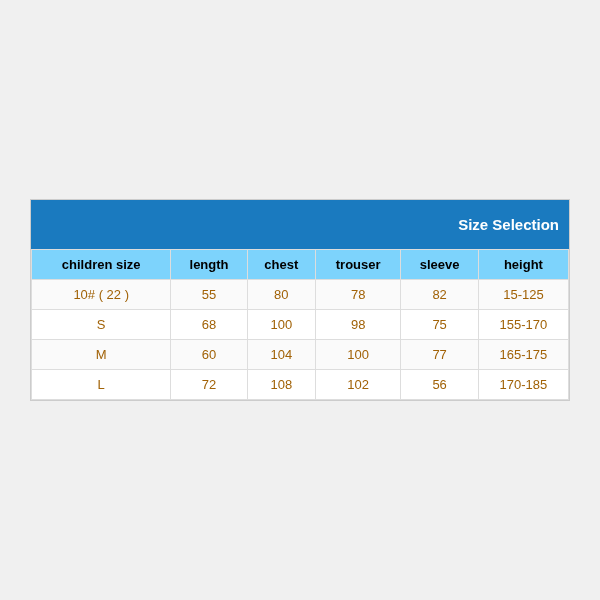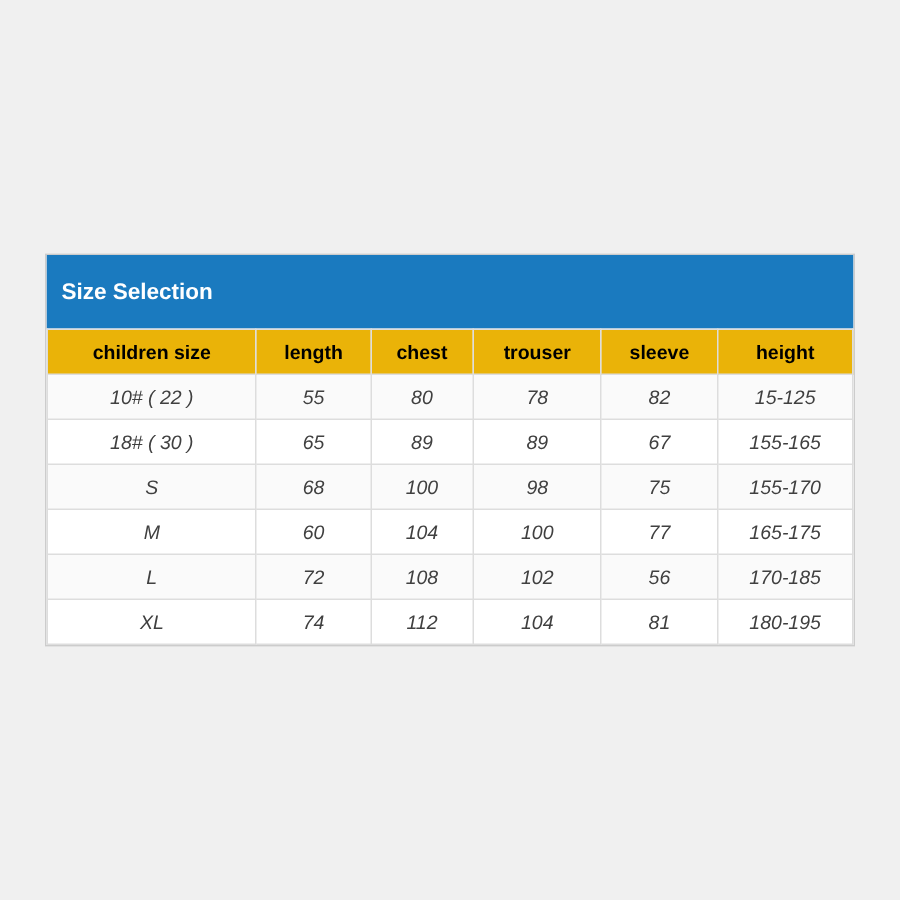--- a/index.html
+++ b/index.html
@@ -14,43 +14,42 @@
     }
     .container {
       background: #fff;
       width: 540px;
       border: 1px solid #ccc;
       overflow: hidden;
     }
     .title-row {
       background: #1a7abf;
       color: #fff;
-      text-align: left;
+      text-align: right;
       padding: 16px 10px;
       font-size: 15px;
       font-weight: bold;
     }
     table {
       width: 100%;
       border-collapse: collapse;
       font-size: 13px;
     }
     td, th {
       border: 1px solid #ddd;
       padding: 7px 4px;
       text-align: center;
     }
     .section-header td {
       font-weight: bold;
-      background: #eab308;
+      background: #7dd3fc;
       color: #000;
     }
     .data-row td {
-      color: #404040;
-      font-style: italic;
+      color: #a16207;
     }
     
     .data-row:nth-child(even) td {
       background: #fafafa;
     }
     
     .trouser { color: #e07020; }
     
     .sleeve { color: #1a7abf; }
     
@@ -74,28 +73,20 @@
       </tr>
 
       <tr class="data-row">
         <td>10# ( 22 )</td>
         <td>55</td>
         <td>80</td>
         <td class="trouser">78</td>
         <td class="sleeve">82</td>
         <td class="height-cell">15-125</td>
       </tr>
-      <tr class="data-row">
-        <td>18# ( 30 )</td>
-        <td>65</td>
-        <td>89</td>
-        <td class="trouser">89</td>
-        <td class="sleeve">67</td>
-        <td class="height-cell">155-165</td>
-      </tr>
 
 
       <tr class="data-row">
         <td>S</td>
         <td>68</td>
         <td>100</td>
         <td class="trouser">98</td>
         <td class="sleeve">75</td>
         <td class="height-cell">155-170</td>
       </tr>
@@ -108,23 +99,15 @@
         <td class="height-cell">165-175</td>
       </tr>
       <tr class="data-row">
         <td>L</td>
         <td>72</td>
         <td>108</td>
         <td class="trouser">102</td>
         <td class="sleeve">56</td>
         <td class="height-cell">170-185</td>
       </tr>
-      <tr class="data-row">
-        <td>XL</td>
-        <td>74</td>
-        <td>112</td>
-        <td class="trouser">104</td>
-        <td class="sleeve">81</td>
-        <td class="height-cell">180-195</td>
-      </tr>
     </tbody>
   </table>
 </div>
 
 </body></html>

